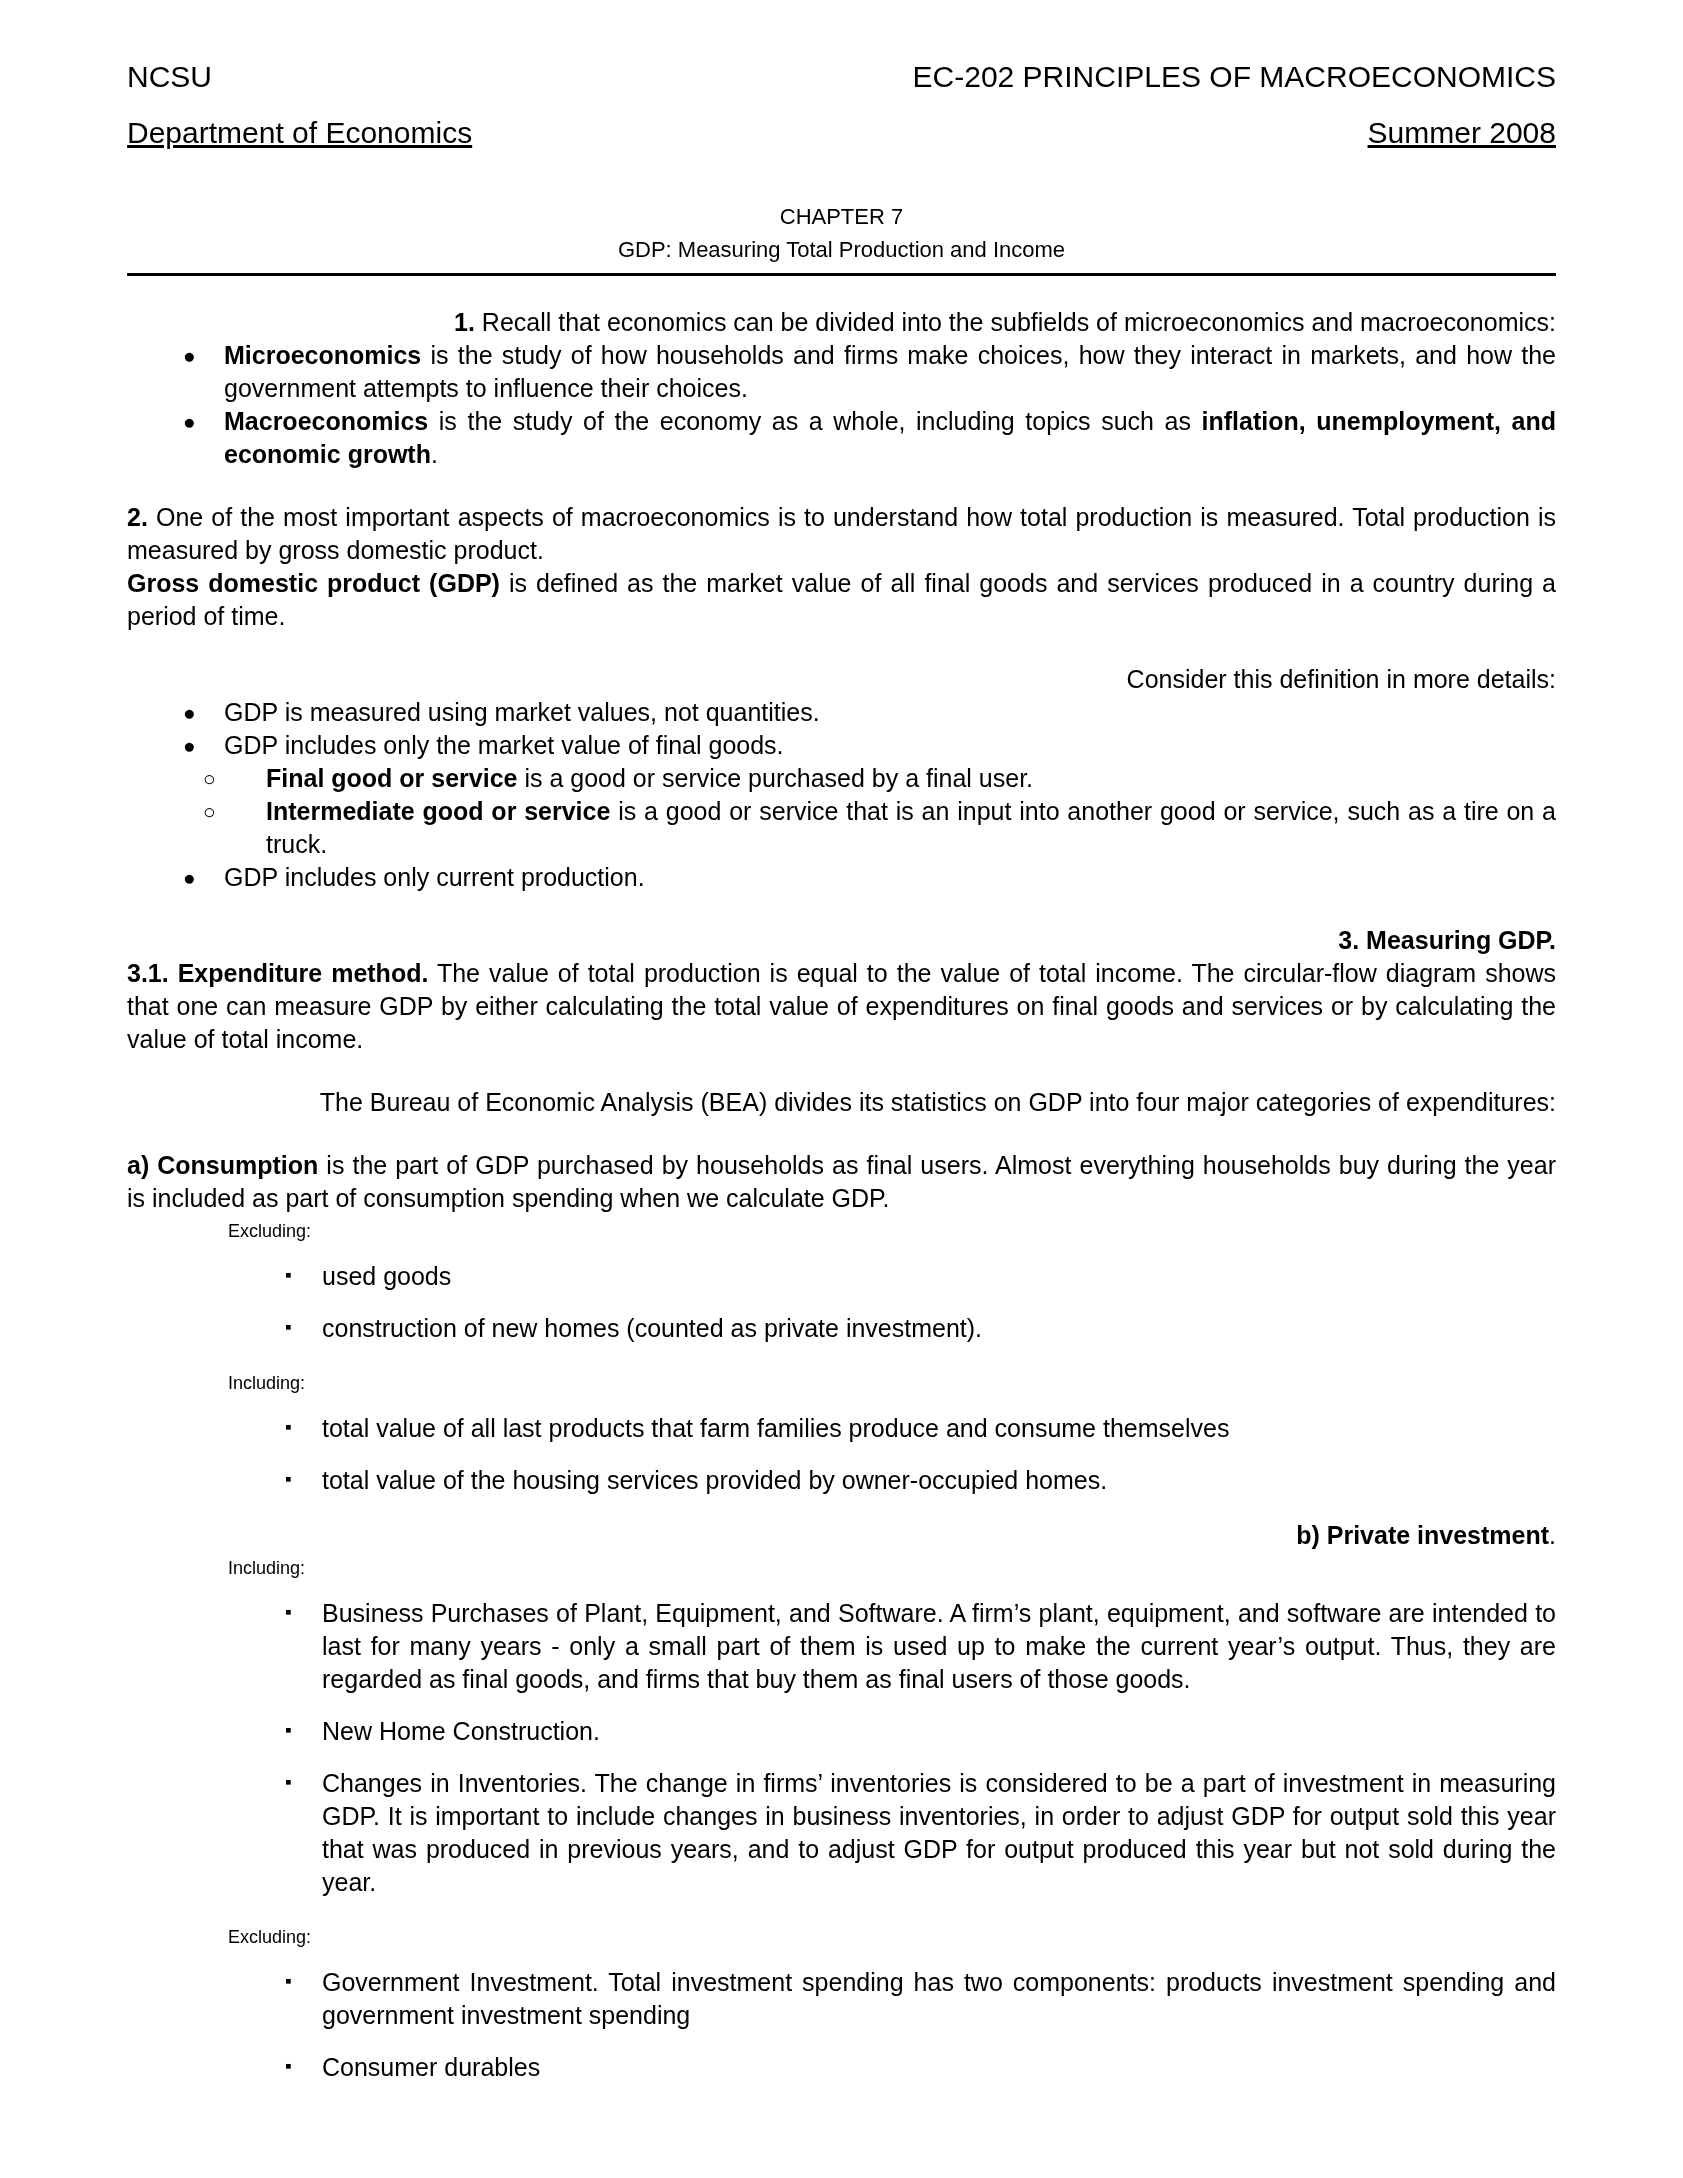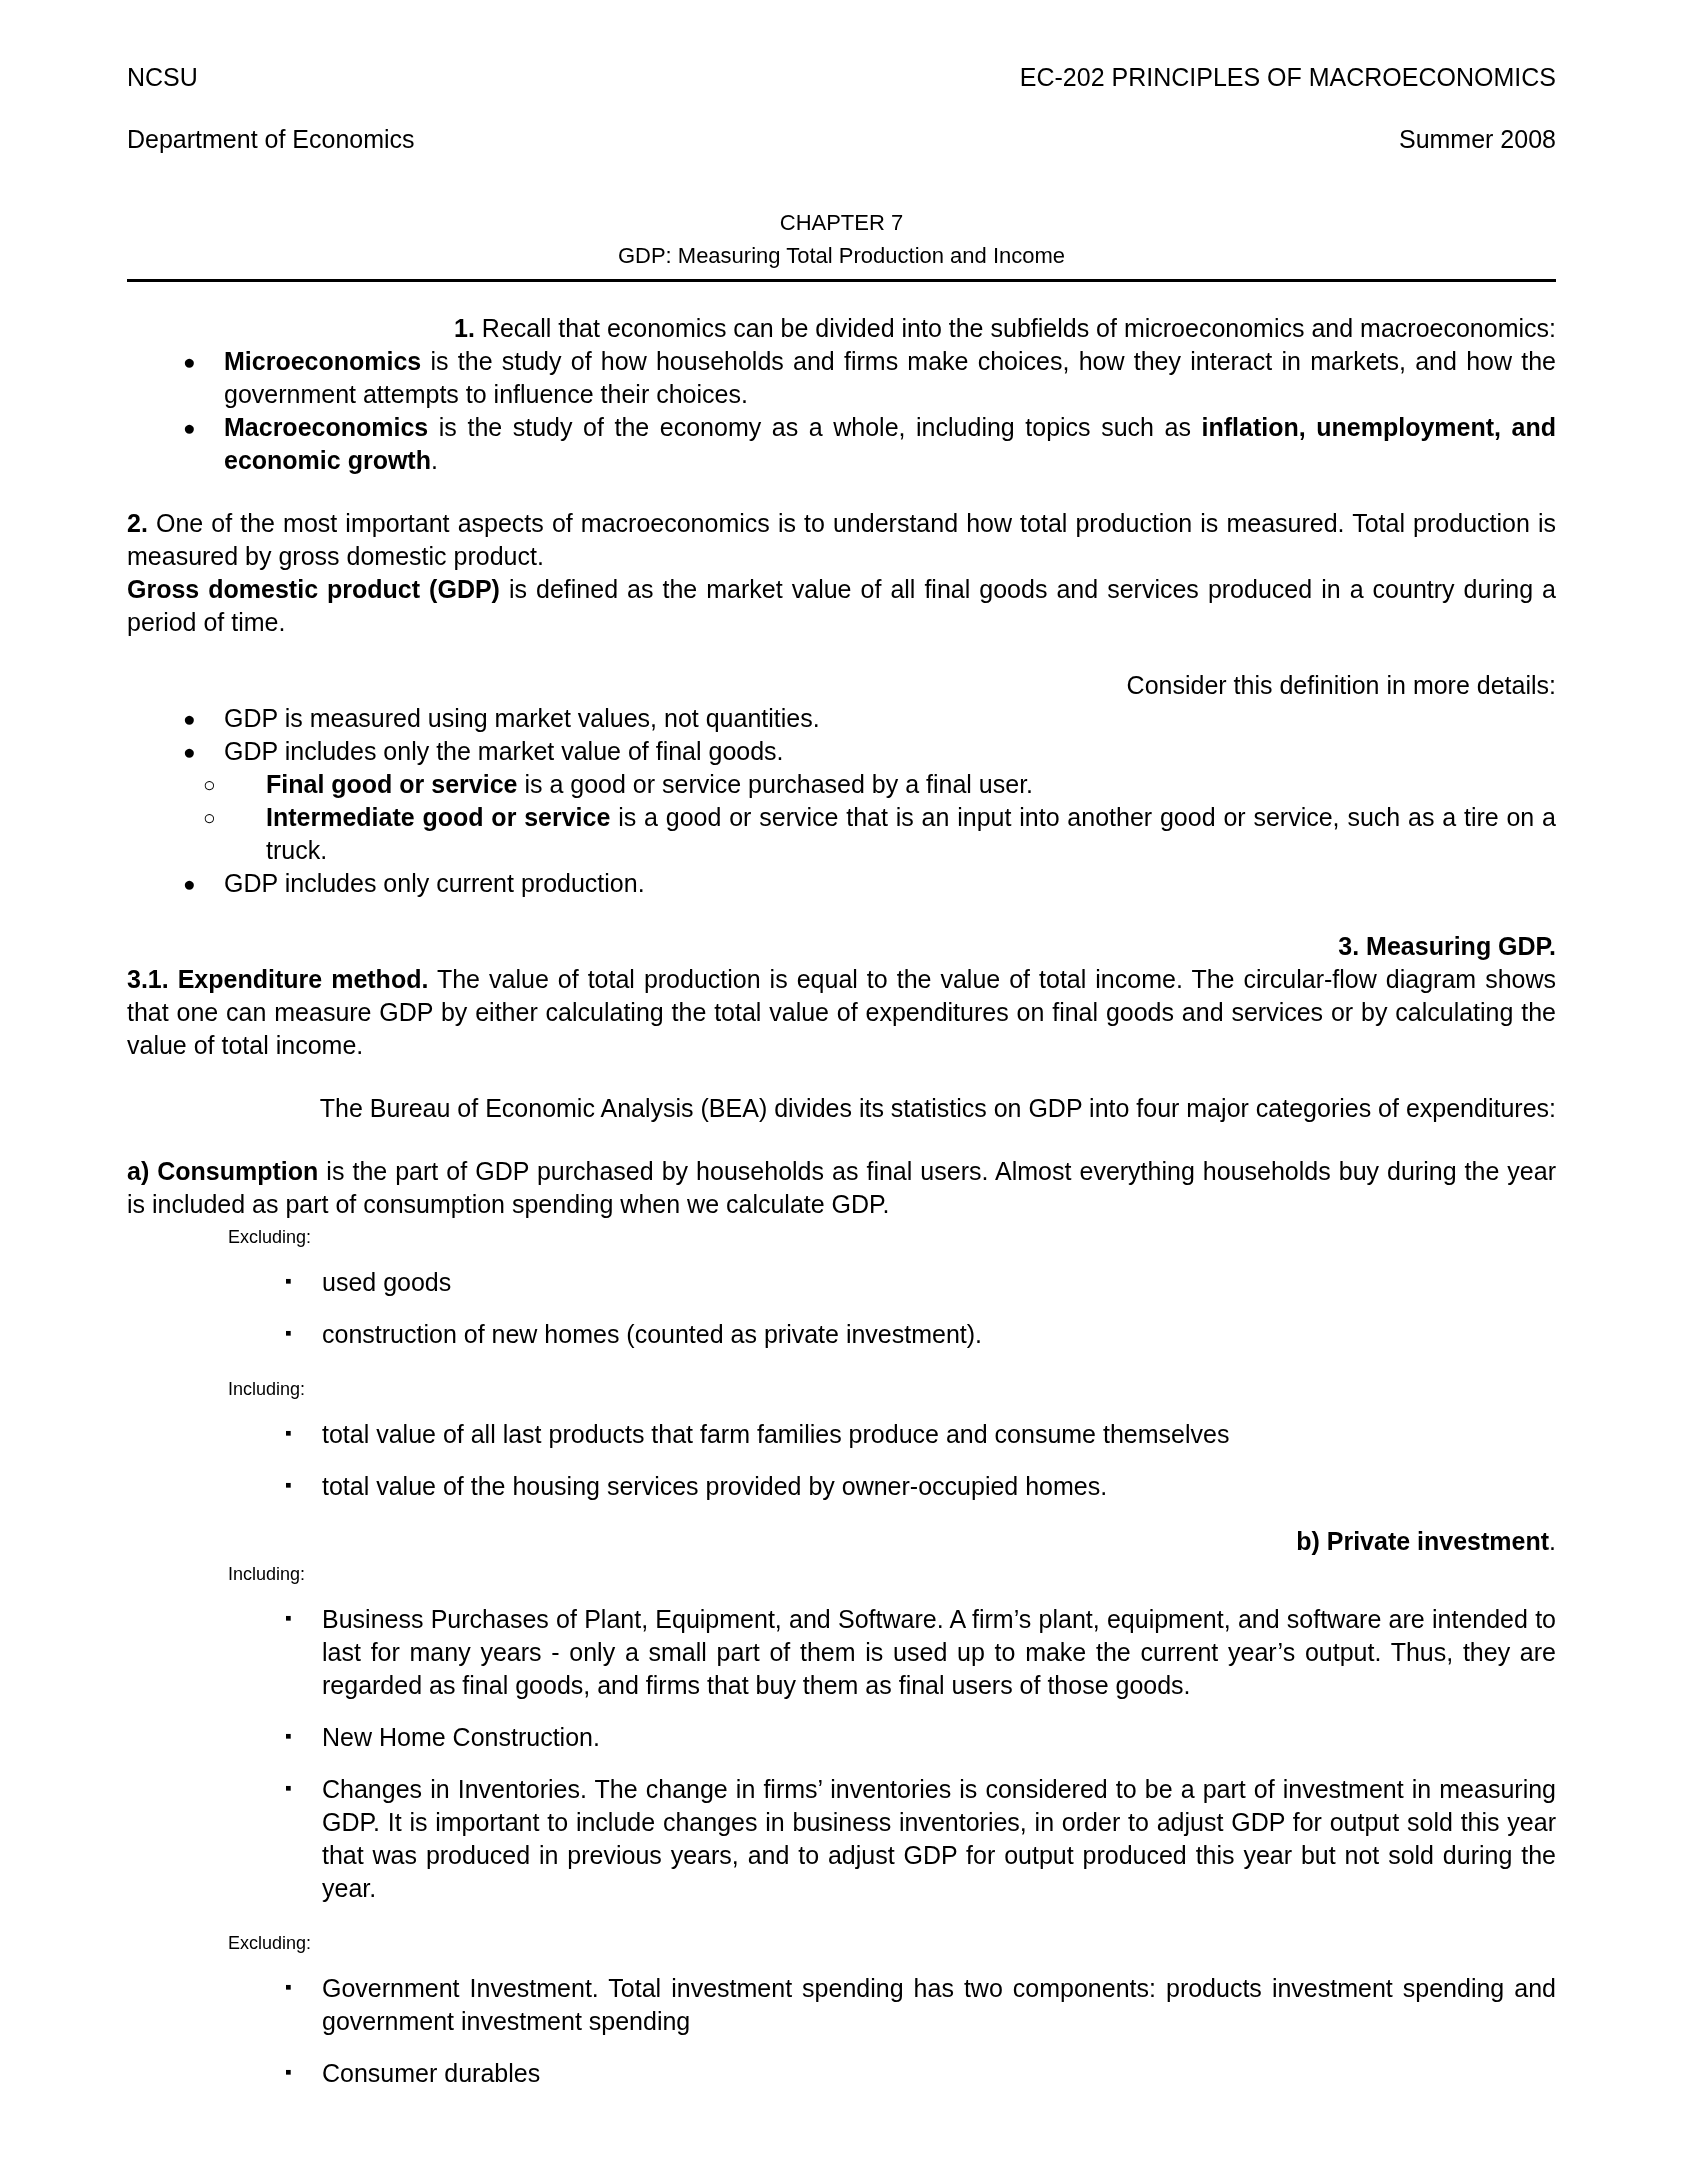--- a/index.html
+++ b/index.html
@@ -19,25 +19,25 @@
     width: 1683px;
     height: 2178px;
     box-sizing: border-box;
     padding: 57px 127px 0 127px;
   }
   
   .hdr-row {
     display: flex;
     justify-content: space-between;
     align-items: baseline;
-    font-size: 25px;
+    font-size: 30px;
     line-height: 40px;
     white-space: nowrap;
   }
-  .hdr-row.second { margin-top: 22px; }
+  .hdr-row.second { margin-top: 16px; text-decoration: underline; }
 
   
   .title-block {
     text-align: center;
     margin-top: 48px;
     font-size: 22px;
     line-height: 31px;
   }
   .title-block .sub {
     font-weight: normal;

